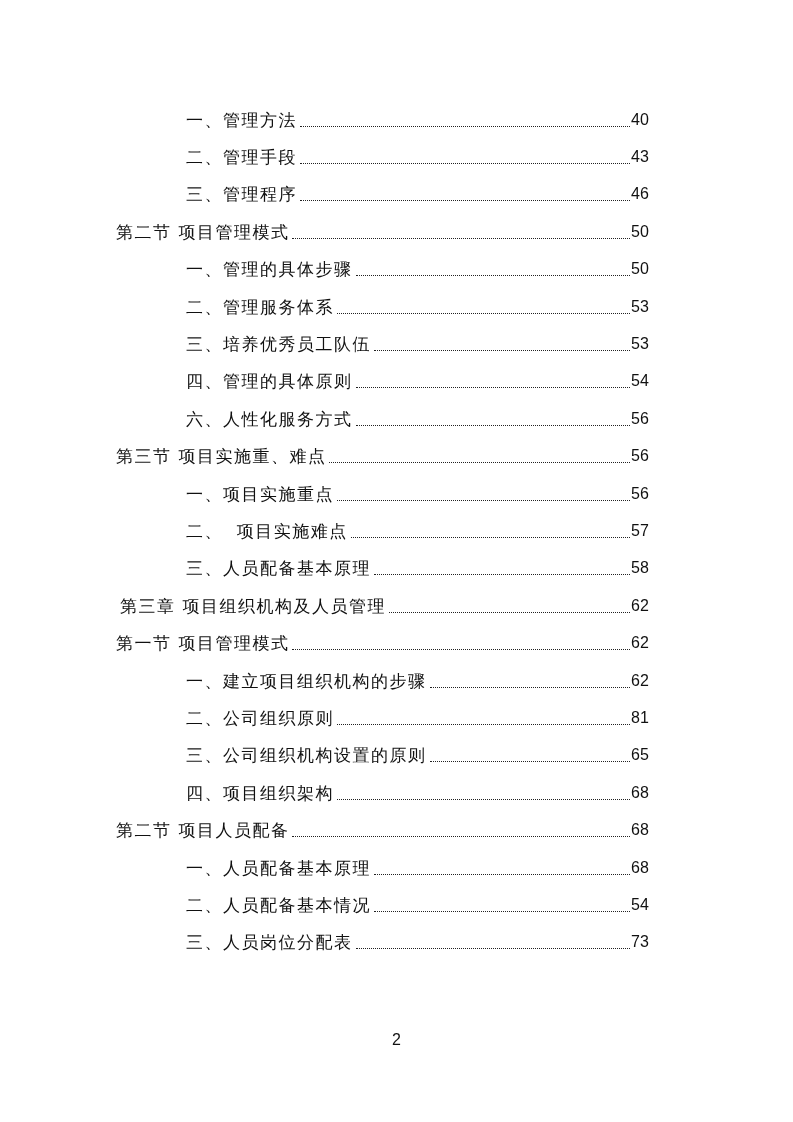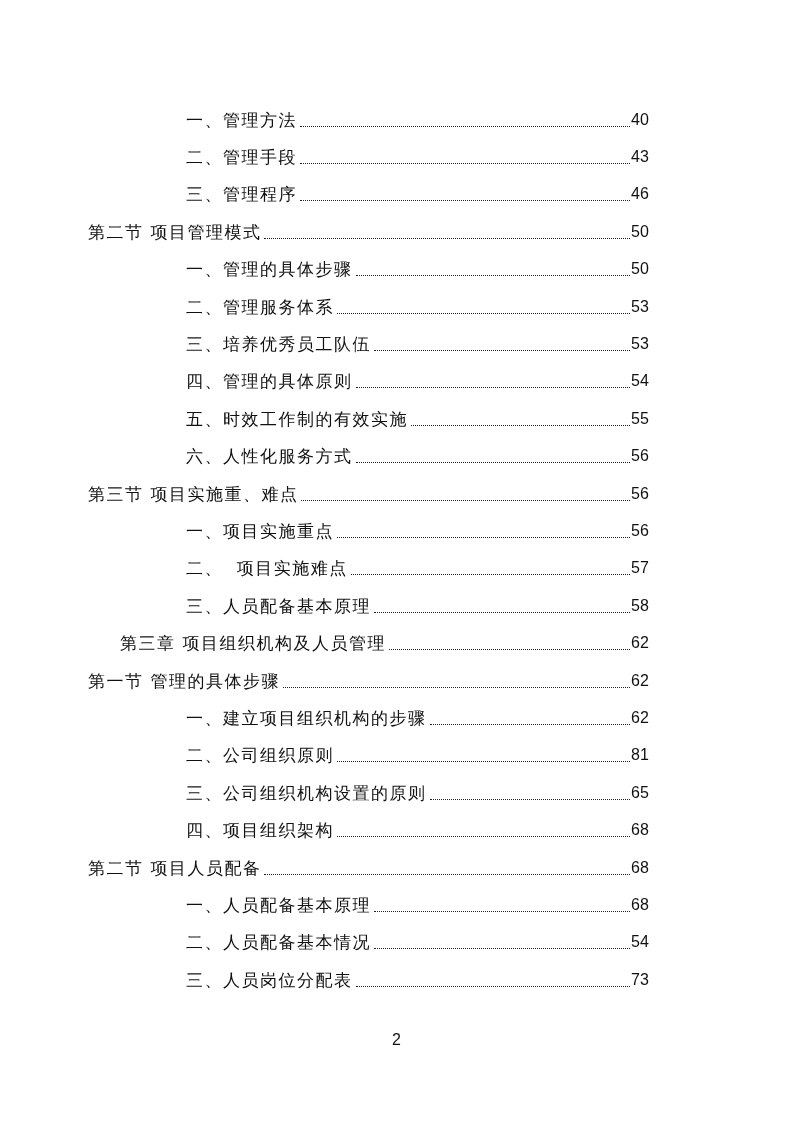--- a/index.html
+++ b/index.html
@@ -26,21 +26,21 @@
       height: 37.4px;
       display: flex;
       align-items: center;
       box-sizing: border-box;
       padding-right: 121px;
       font-size: 17px;
       line-height: 20px;
       white-space: nowrap;
     }
     .toc-row.level-0 { padding-left: 120px; }
-    .toc-row.level-1 { padding-left: 88px; }
+    .toc-row.level-1 { padding-left: 116px; }
     .toc-row.level-2 { padding-left: 186px; }
     .toc-title {
       letter-spacing: 1.5px;
       flex: 0 0 auto;
       background: #ffffff;
       padding-right: 2px;
     }
     .toc-leader {
       flex: 1 1 auto;
       overflow: hidden;
@@ -112,25 +112,20 @@
     <span class="toc-title">三、培养优秀员工队伍</span>
     <span class="toc-leader"></span>
     <span class="toc-page">53</span>
   </div>
   <div class="toc-row level-2">
     <span class="toc-title">四、管理的具体原则</span>
     <span class="toc-leader"></span>
     <span class="toc-page">54</span>
   </div>
   <div class="toc-row level-2">
-    <span class="toc-title">五、时效工作制的有效实施</span>
-    <span class="toc-leader"></span>
-    <span class="toc-page">55</span>
-  </div>
-  <div class="toc-row level-2">
     <span class="toc-title">六、人性化服务方式</span>
     <span class="toc-leader"></span>
     <span class="toc-page">56</span>
   </div>
   <div class="toc-row level-1">
     <span class="toc-title">第三节  项目实施重、难点</span>
     <span class="toc-leader"></span>
     <span class="toc-page">56</span>
   </div>
   <div class="toc-row level-2">
@@ -147,21 +142,21 @@
     <span class="toc-title">三、人员配备基本原理</span>
     <span class="toc-leader"></span>
     <span class="toc-page">58</span>
   </div>
   <div class="toc-row level-0">
     <span class="toc-title">第三章  项目组织机构及人员管理</span>
     <span class="toc-leader"></span>
     <span class="toc-page">62</span>
   </div>
   <div class="toc-row level-1">
-    <span class="toc-title">第一节  管理的具体步骤</span>
+    <span class="toc-title">第一节  项目管理模式</span>
     <span class="toc-leader"></span>
     <span class="toc-page">62</span>
   </div>
   <div class="toc-row level-2">
     <span class="toc-title">一、建立项目组织机构的步骤</span>
     <span class="toc-leader"></span>
     <span class="toc-page">62</span>
   </div>
   <div class="toc-row level-2">
     <span class="toc-title">二、公司组织原则</span>

